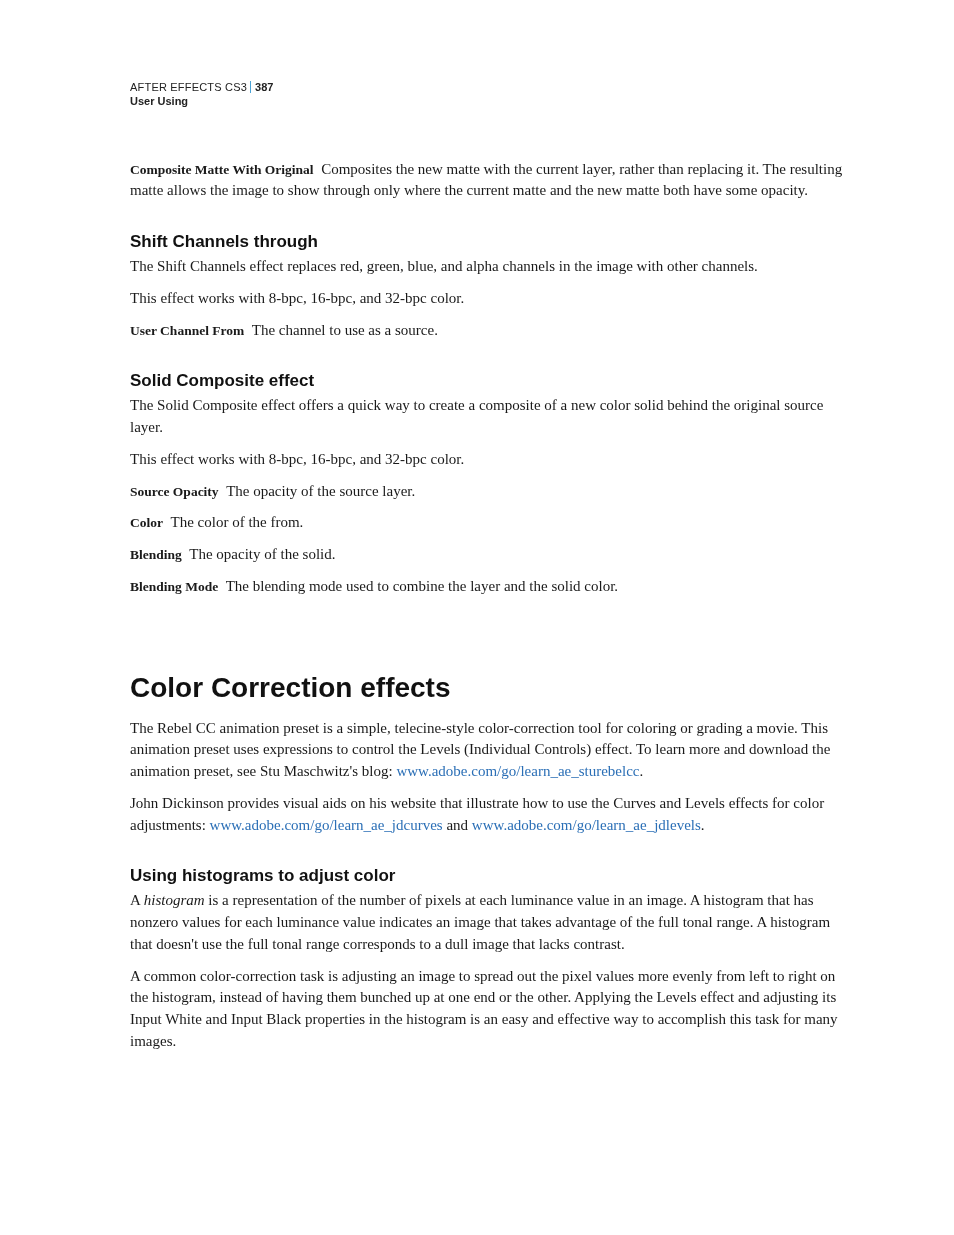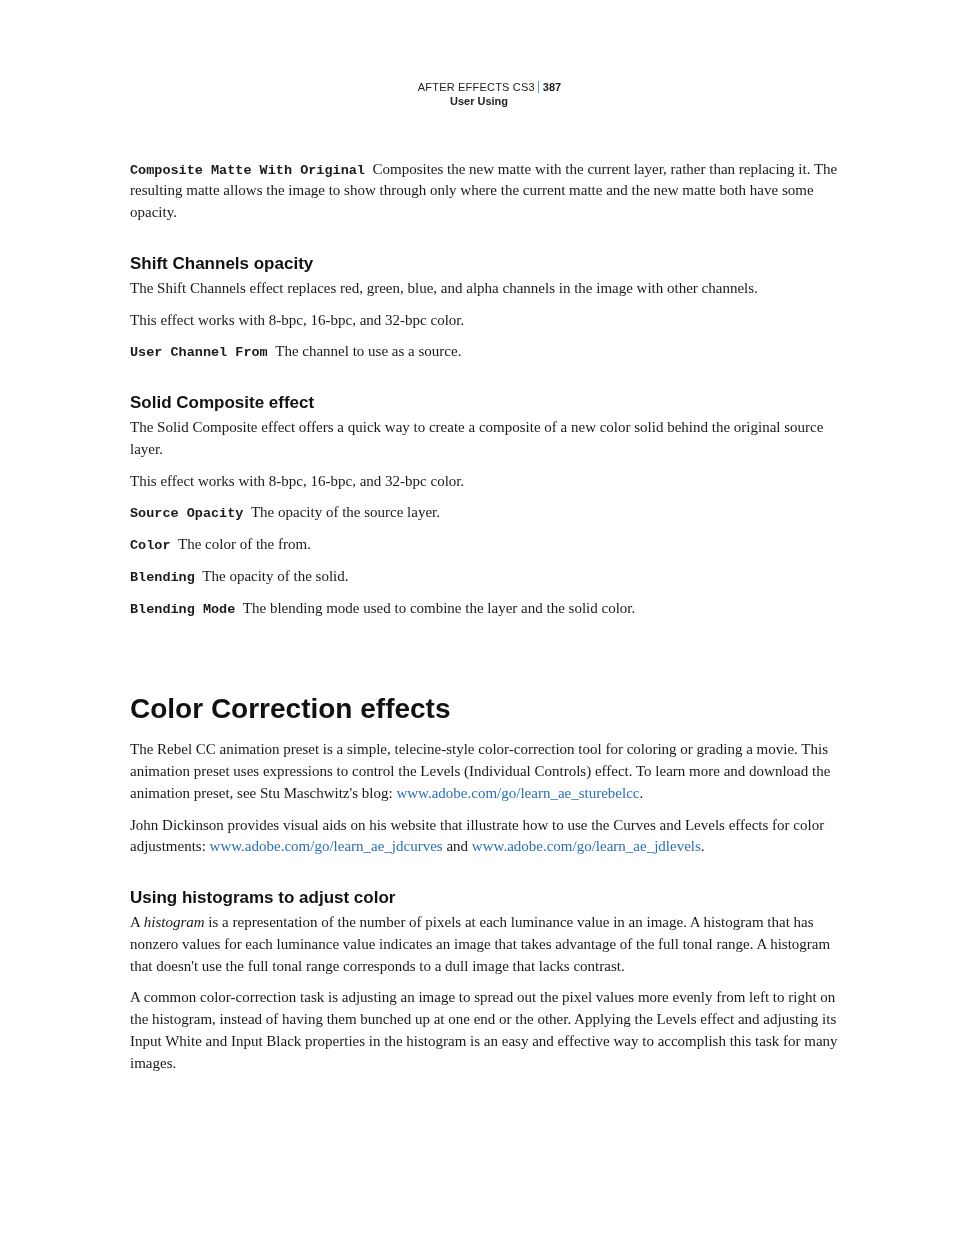--- a/index.html
+++ b/index.html
@@ -10,21 +10,21 @@
     color: #1a1a1a;
     width: 954px;
     height: 1235px;
     box-sizing: border-box;
   }
   .page {
     padding: 80px 105px 60px 130px;
     box-sizing: border-box;
   }
   .page-header {
-    text-align: center;
+    text-align: left;
     font-family: "Myriad Pro", "Helvetica Neue", Arial, sans-serif;
     font-size: 11px;
     line-height: 1.3;
     margin-bottom: 50px;
     color: #222;
   }
   .page-header .hline1 { letter-spacing: 0.2px; }
   .page-header .pnum {
     font-weight: 700;
     border-left: 1.5px solid #4aa3d6;
@@ -32,21 +32,21 @@
     margin-left: 3px;
   }
   .page-header .hline2 { font-weight: 700; margin-right: 21px; display:block;}
   p {
     margin: 0 0 10px 0;
     font-size: 15px;
     line-height: 1.45;
   }
   .block { margin-bottom: 16px; }
   .defterm {
-    font-family: Liberation Mono, monospace;
+    font-family: Liberation Serif, serif;
     font-weight: 700;
     font-size: 13.5px;
   }
   h3.subhead {
     font-family: "Myriad Pro", "Helvetica Neue", Arial, sans-serif;
     font-weight: 700;
     font-size: 17px;
     margin: 30px 0 4px 0;
     color: #111;
   }
@@ -69,21 +69,21 @@
     <span class="hline1">AFTER EFFECTS CS3</span><span class="pnum">387</span>
     <span class="hline2">User Using</span>
   </div>
 
   <div class="block">
     <p>
       <span class="defterm">Composite Matte With Original</span>&nbsp;&nbsp;<span>Composites the new matte with the current layer, rather than replacing it. The resulting matte allows the image to show through only where the current matte and the new matte both have some opacity.</span>
     </p>
   </div>
 
-  <h3 class="subhead">Shift Channels opacity</h3>
+  <h3 class="subhead">Shift Channels through</h3>
   <p>The Shift Channels effect replaces red, green, blue, and alpha channels in the image with other channels.</p>
   <p>This effect works with 8-bpc, 16-bpc, and 32-bpc color.</p>
   <p>
     <span class="defterm">User Channel From</span>&nbsp;&nbsp;<span>The channel to use as a source.</span>
   </p>
 
   <h3 class="subhead">Solid Composite effect</h3>
   <p>The Solid Composite effect offers a quick way to create a composite of a new color solid behind the original source layer.</p>
   <p>This effect works with 8-bpc, 16-bpc, and 32-bpc color.</p>
   <p><span class="defterm">Source Opacity</span>&nbsp;&nbsp;<span>The opacity of the source layer.</span></p>

